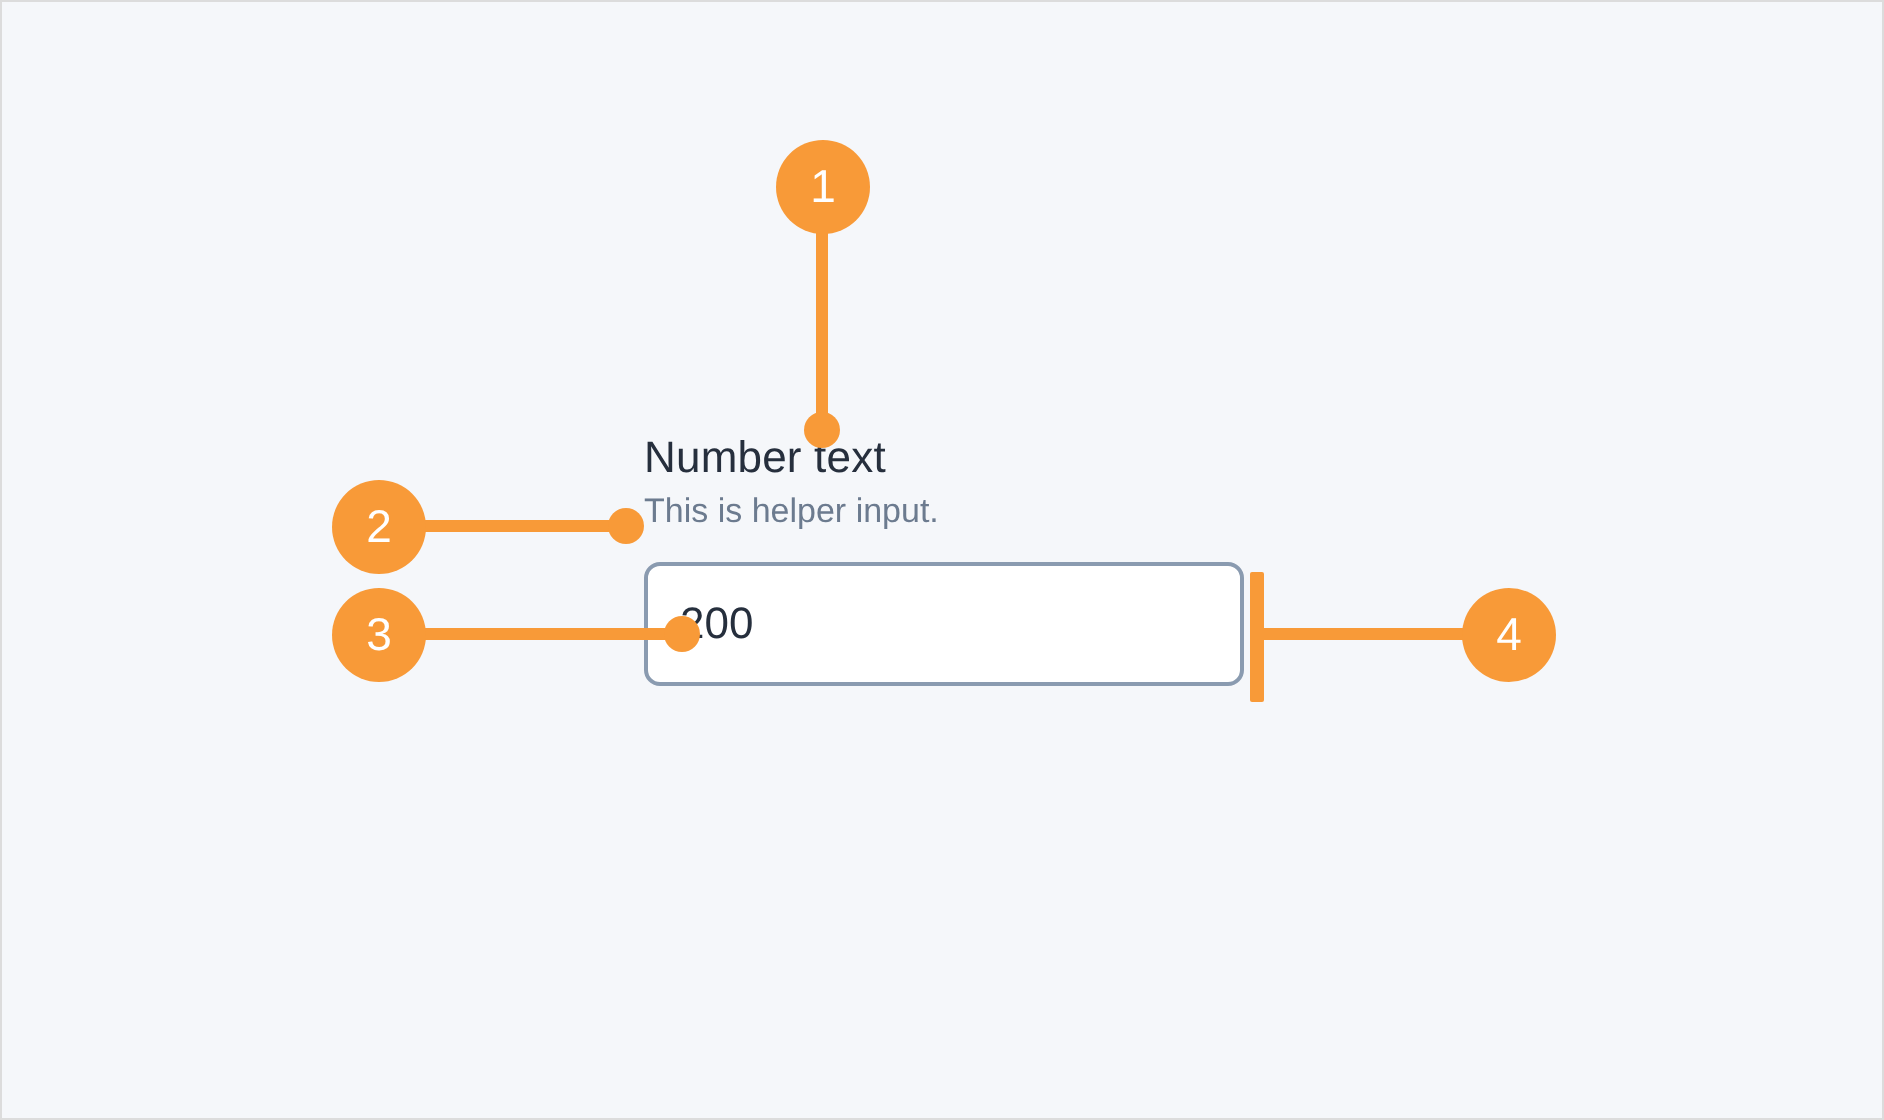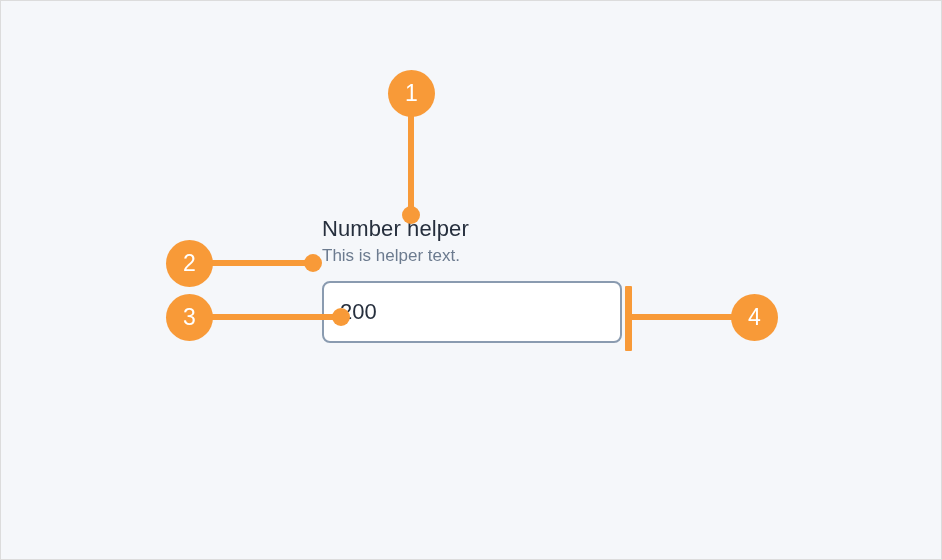--- a/index.html
+++ b/index.html
@@ -103,22 +103,22 @@
     border-radius: 1px;
     z-index: 3;
   }
 </style>
 </head>
 <body>
 
 <div class="page">
 
   <div class="field">
-    <div class="field-label">Number helper</div>
-    <div class="field-helper">This is helper text.</div>
+    <div class="field-label">Number text</div>
+    <div class="field-helper">This is helper input.</div>
     <div class="field-input-wrap">
       <input class="field-input" type="text" value="200" style="">
     </div>
   </div>
 
   <div class="anno-line-v" style="left:407px; top:110px; height:105px;"></div>
   <div class="anno-dot" style="left:401px; top:205px;"></div>
   <div class="anno-circle" style="left:387px; top:69px;">1</div>
 
   <div class="anno-line-h" style="left:205px; top:259px; width:110px;"></div>

